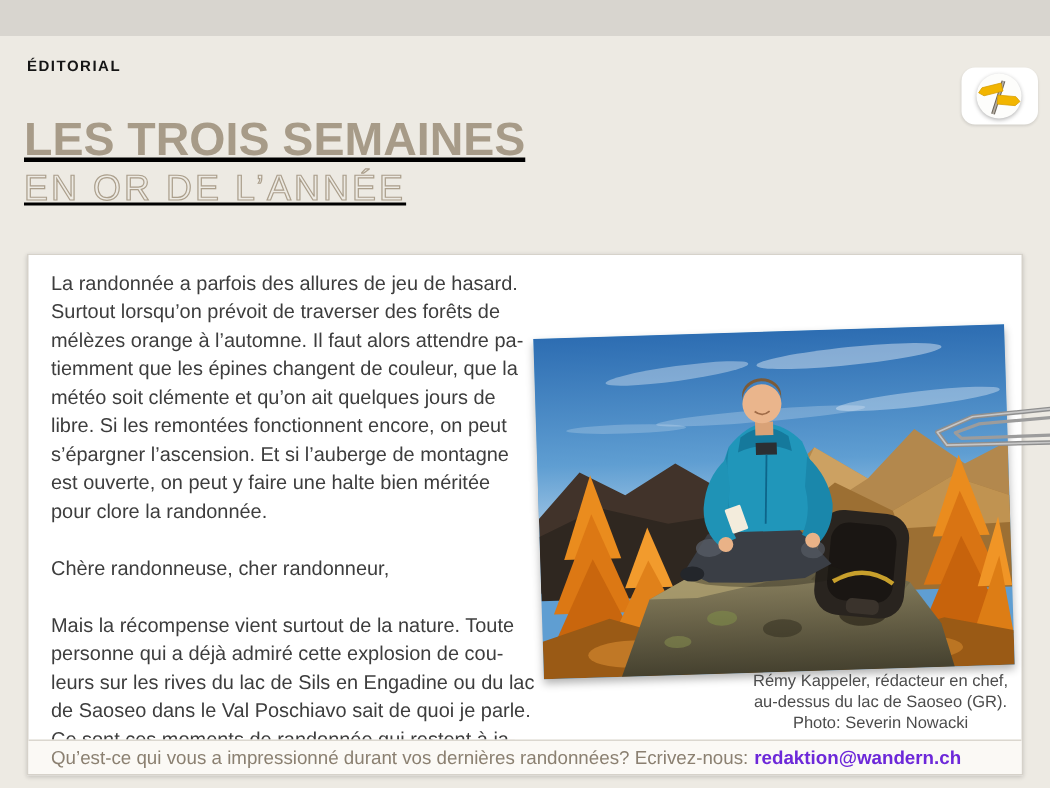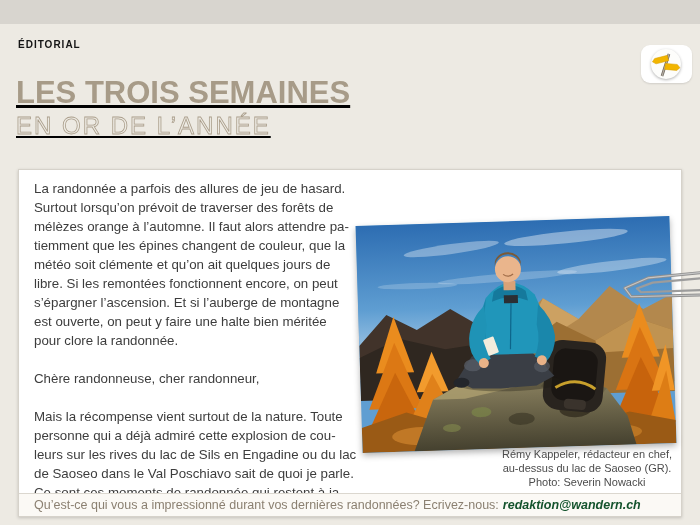--- a/index.html
+++ b/index.html
@@ -62,21 +62,21 @@
     position:absolute;left:596px;top:98px;width:100px;height:44px;
     pointer-events:none;
   }
   
   .footer-bar{
     position:absolute;left:0;right:0;bottom:0;height:22px;
     background:#fbf9f5;border-top:1px solid #dbd7cf;
     display:flex;align-items:center;padding-left:15px;
     font-size:12.5px;color:#8b8071;white-space:nowrap;
   }
-  .footer-bar .email{font-weight:bold;color:#14532d;margin-left:4px;text-decoration:none;font-style:italic;}
+  .footer-bar .email{font-weight:bold;color:#6d28d9;margin-left:4px;text-decoration:none;}
   
   .pager{
     position:absolute;left:50%;top:503px;transform:translateX(-50%);
     display:flex;gap:2px;color:#7b7164;font-size:12px;
     font-family:"DejaVu Sans",sans-serif;line-height:14px;
   }
   .pager span{cursor:pointer;}
 </style>
 </head>
 <body>

